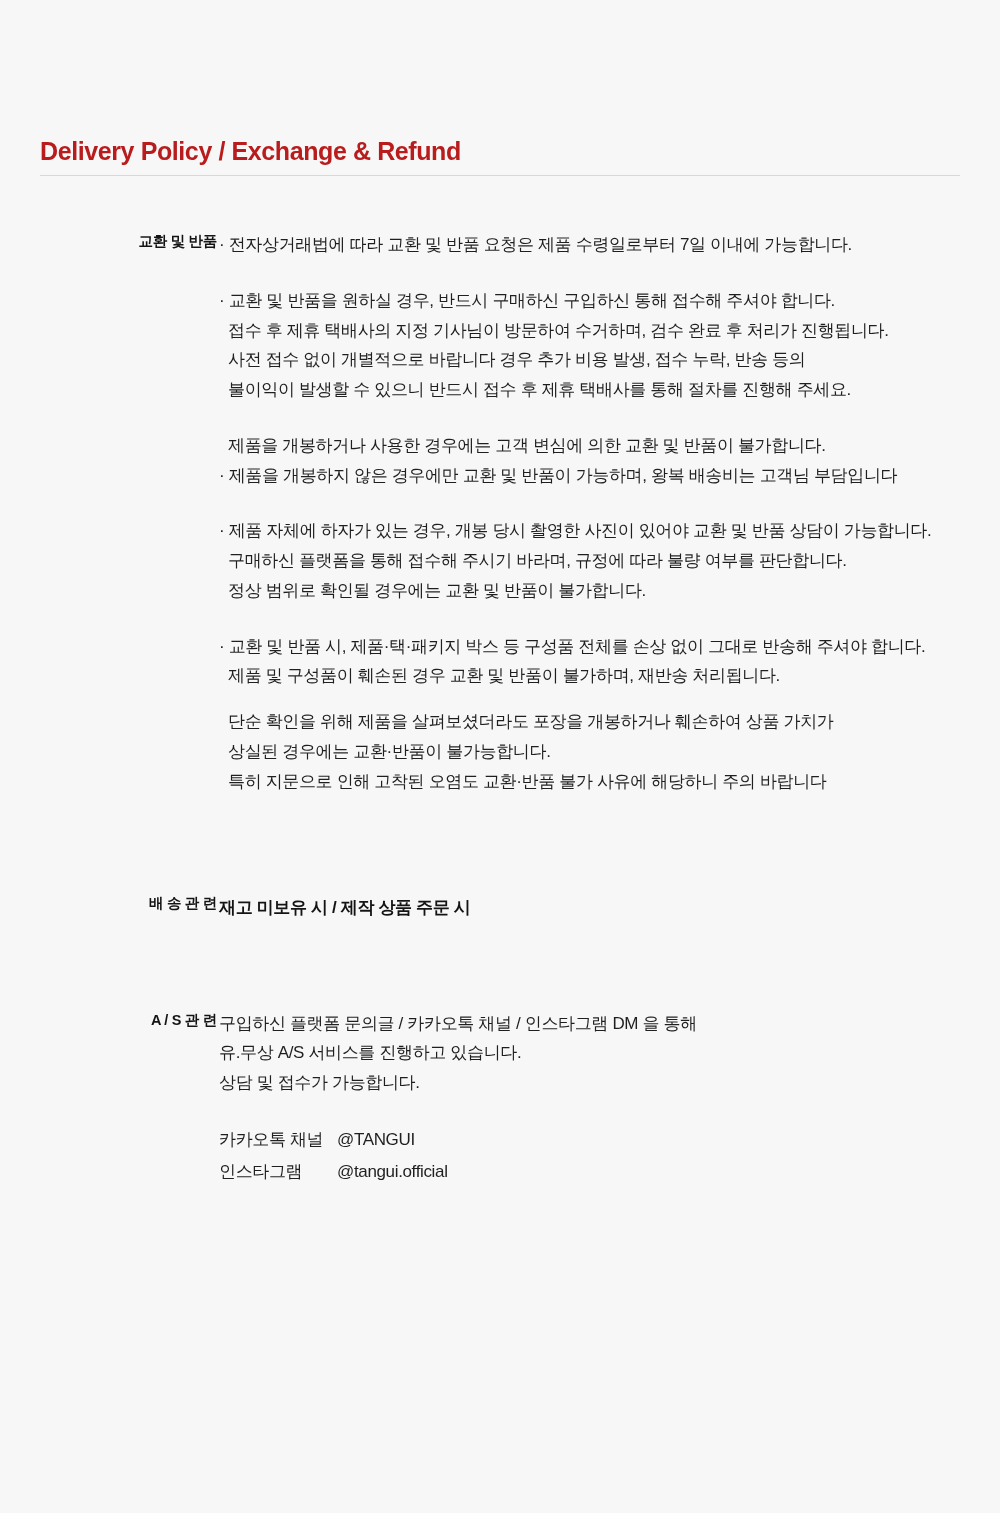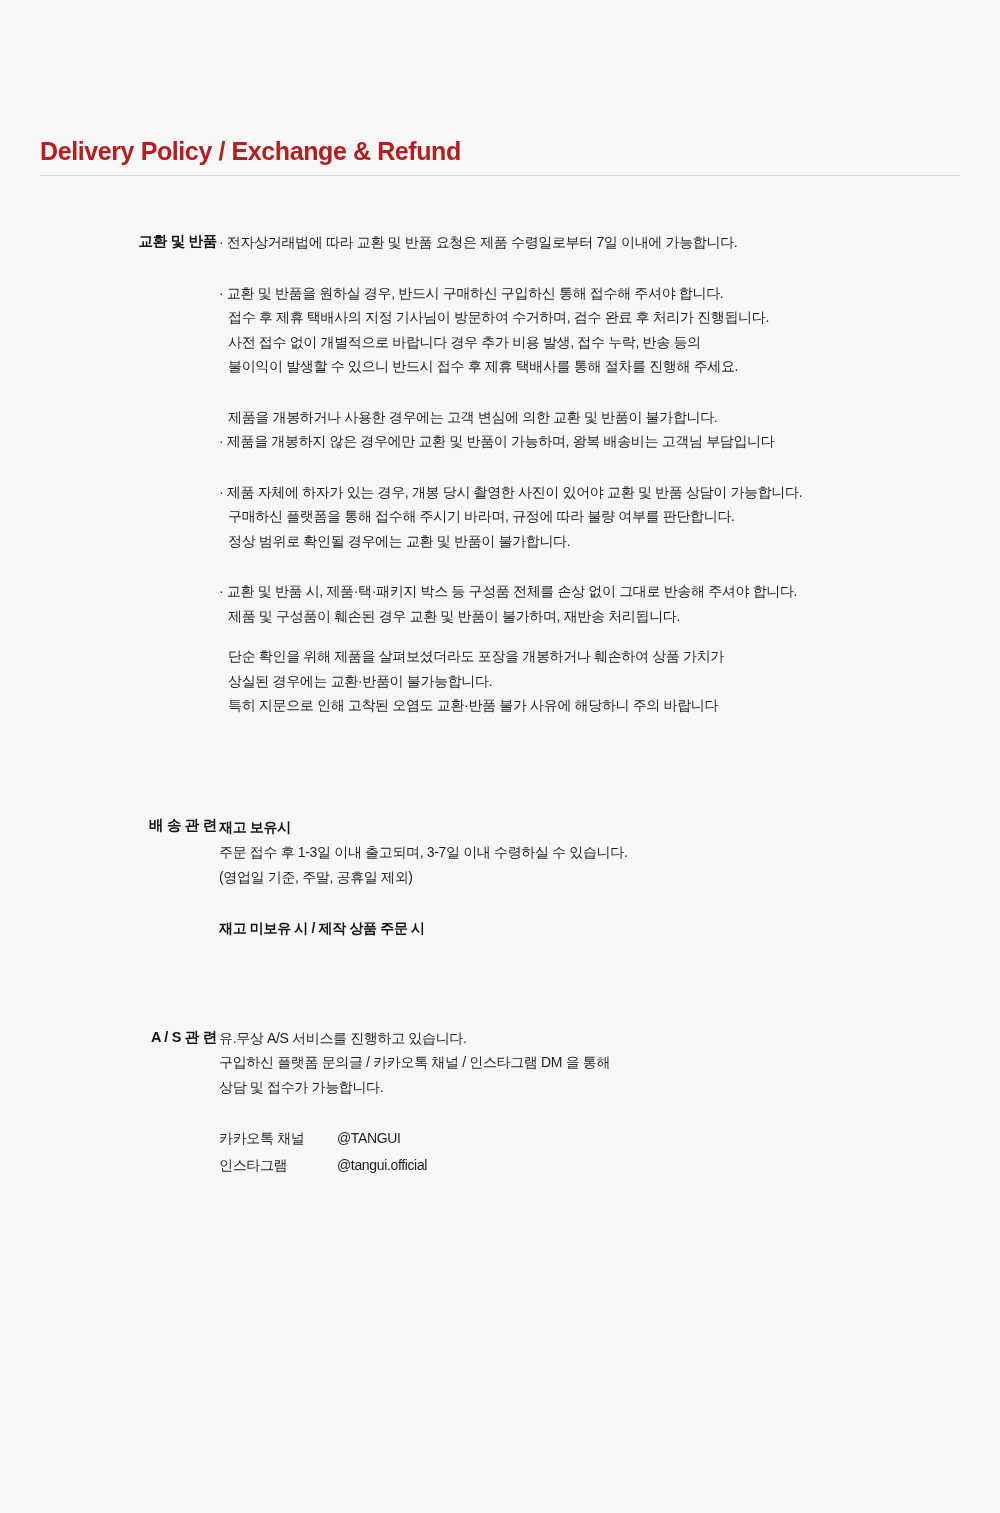--- a/index.html
+++ b/index.html
@@ -54,21 +54,21 @@
     text-align: right;
     font-size: 14.5px;
     font-weight: bold;
     letter-spacing: -0.3px;
     color: #141414;
     line-height: 1.55;
   }
   .sec-body {
     margin-left: 212px;
     width: 740px;
-    font-size: 14px;
+    font-size: 17px;
     letter-spacing: -0.35px;
     color: #1f1f1f;
     line-height: 1.55;
   }
   .para {
     margin-bottom: 26px;
   }
   .para:last-child {
     margin-bottom: 0;
   }
@@ -152,42 +152,37 @@
 
       </div>
     </div>
 
     <div class="spacer-a"></div>
 
     <div class="section">
       <div class="sec-label">배 송  관 련</div>
       <div class="sec-body">
 
-        <div class="para">
-          <span class="line blk-sub">재고 보유시</span>
-          <span class="line">주문 접수 후 1-3일 이내 출고되며, 3-7일 이내 수령하실 수 있습니다.</span>
-          <span class="line">(영업일 기준, 주말, 공휴일 제외)</span>
-        </div>
 
         <div class="para">
           <span class="line blk-sub">재고 미보유 시 / 제작 상품 주문 시</span>
         </div>
 
       </div>
     </div>
 
     <div class="spacer-b"></div>
 
     <div class="section">
       <div class="sec-label">A / S  관 련</div>
       <div class="sec-body">
 
         <div class="para">
+          <span class="line">구입하신 플랫폼 문의글 / 카카오톡 채널 / 인스타그램 DM 을 통해</span>
           <span class="line">유.무상 A/S 서비스를 진행하고 있습니다.</span>
-          <span class="line">구입하신 플랫폼 문의글 / 카카오톡 채널 / 인스타그램 DM 을 통해</span>
           <span class="line">상담 및 접수가 가능합니다.</span>
         </div>
 
         <div class="para">
           <span class="contact-row">
             <span class="contact-key">카카오톡 채널</span><span class="contact-val">@TANGUI</span>
           </span>
           <span class="contact-row">
             <span class="contact-key">인스타그램</span><span class="contact-val">@tangui.official</span>
           </span>

